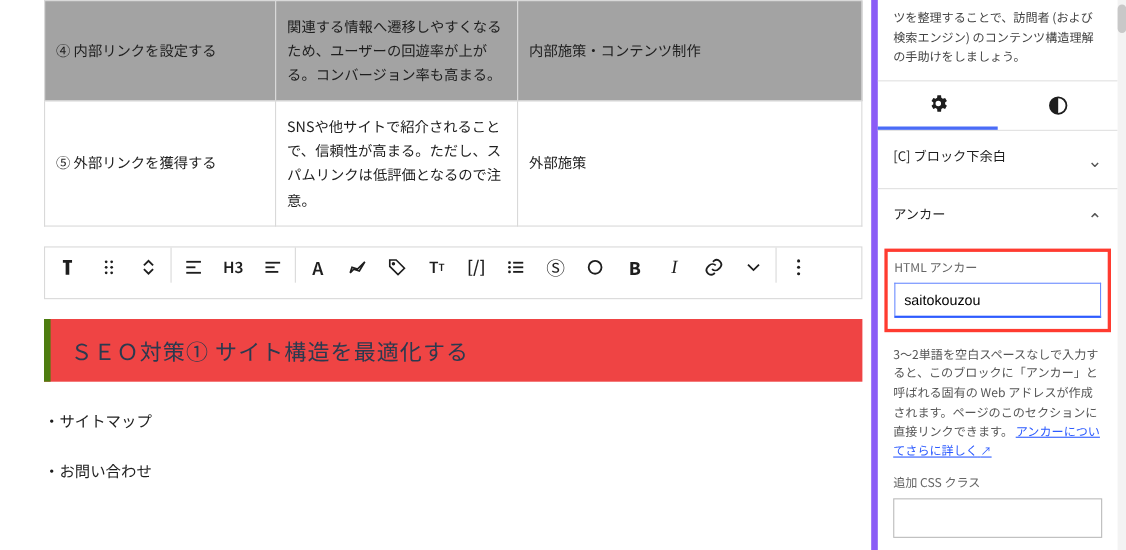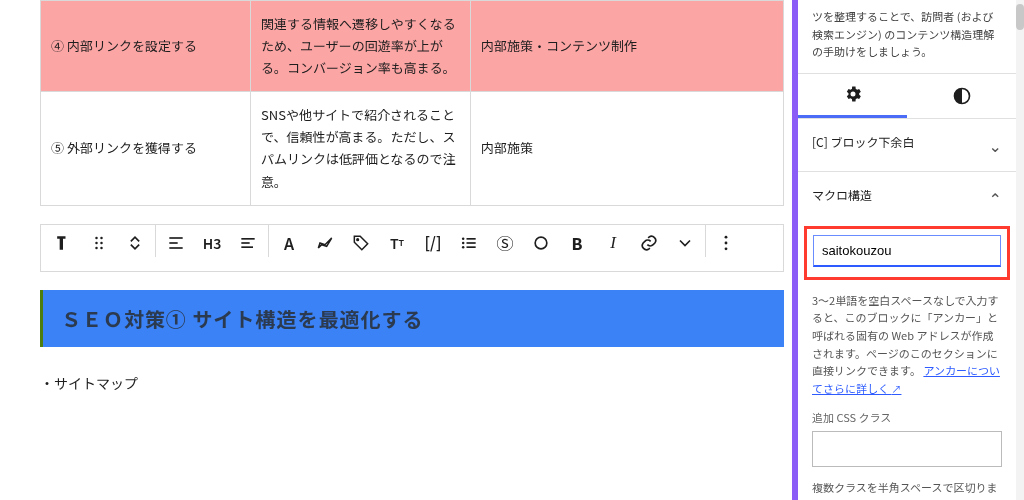--- a/index.html
+++ b/index.html
@@ -3,29 +3,29 @@
 <meta charset="utf-8">
 <style>
   * { box-sizing: border-box; margin: 0; padding: 0; }
   body { font-family: -apple-system, "Hiragino Sans", "Noto Sans JP", sans-serif; font-size: 13px; color: #1e1e1e; width: 1024px; height: 500px; overflow: hidden; background: #fff; }
   .layout { display: flex; width: 100%; height: 100%; }
   .editor { flex: 1; padding: 0 8px 0 40px; overflow: hidden; }
   .sidebar { width: 224px; border-left: 6px solid #8b5cf6; display: flex; flex-direction: column; font-size: 12px; }
 
   table.data { width: 100%; border-collapse: collapse; font-size: 13px; }
   table.data td { border: 1px solid #d9d9d9; padding: 12px 10px; vertical-align: middle; line-height: 1.7; }
-  table.data tr.alt td { background: #fca5a5; }
+  table.data tr.alt td { background: #a3a3a3; }
 
   .toolbar { display: flex; height: 48px; border: 1px solid #d9d9d9; margin-top: 18px; padding: 0 4px; gap: 0; }
   .tb-btn { width: 36px; height: 36px; display: flex; align-items: center; justify-content: center; color: #1e1e1e; cursor: pointer; font-size: 14px; }
   .tb-btn svg { width: 20px; height: 20px; }
   .tb-sep { width: 1px; height: 32px; background: #d9d9d9; margin: 0 2px; }
   .tb-text { font-weight: 600; font-size: 14px; padding: 0 6px; }
 
-  .heading-block { margin-top: 18px; padding: 14px 18px; background: #3b82f6; border-left: 3px solid #4d7c0f; font-size: 20px; font-weight: 700; letter-spacing: 1px; color: #2b3a4f; }
+  .heading-block { margin-top: 18px; padding: 14px 18px; background: #ef4444; border-left: 6px solid #4d7c0f; font-size: 20px; font-weight: 400; letter-spacing: 1px; color: #2b3a4f; }
 
   .body-text p { margin-top: 26px; font-size: 14px; }
 
   .sb-desc { padding: 8px 14px 12px; line-height: 1.6; color: #444; font-size: 11px; }
   .sb-tabs { display: flex; border-top: 1px solid #e0e0e0; border-bottom: 1px solid #e0e0e0; }
   .sb-tab { flex: 1; height: 44px; display: flex; align-items: center; justify-content: center; cursor: pointer; }
   .sb-tab.active { border-bottom: 3px solid #4a6cf7; }
   .sb-panelrow { display: flex; justify-content: space-between; padding: 14px 14px; border-bottom: 1px solid #e0e0e0; cursor: pointer; font-size: 12px; }
   .sb-panelrow .chev { font-size: 16px; color: #555; }
   .highlighted { border: 3px solid #ff3b30; margin: 2px 6px 6px; padding: 6px 6px 10px; }
@@ -48,21 +48,21 @@
     <table class="data">
       <tbody>
           <tr class="alt">
         <td style="width:210px">④ 内部リンクを設定する</td>
         <td style="width:220px">関連する情報へ遷移しやすくなるため、ユーザーの回遊率が上がる。コンバージョン率も高まる。</td>
         <td>内部施策・コンテンツ制作</td>
       </tr>
       <tr>
         <td>⑤ 外部リンクを獲得する</td>
         <td>SNSや他サイトで紹介されることで、信頼性が高まる。ただし、スパムリンクは低評価となるので注意。</td>
-        <td>内部施策</td>
+        <td>外部施策</td>
       </tr>
     </tbody>
       </table>
 
     <div class="toolbar">
       <div class="tb-btn">
           <svg viewBox="0 0 24 24" fill="currentColor">
             <path d="M5 4h10v3h-3v13h-4V7H5z"></path>
           </svg>
         </div>
@@ -147,20 +147,21 @@
             <circle cx="12" cy="12" r="1.7"></circle>
             <circle cx="12" cy="19" r="1.7"></circle>
           </svg>
         </div>
     </div>
 
     <div class="heading-block">ＳＥＯ対策①  サイト構造を最適化する</div>
 
     <div class="body-text">
       <p>・サイトマップ</p>
+      <p>・お問い合わせ</p>
 
     </div>
   </div>
 
   <div class="sidebar">
     <div class="sb-desc">ツを整理することで、訪問者 (および検索エンジン) のコンテンツ構造理解の手助けをしましょう。</div>
     <div class="sb-tabs">
       <div class="sb-tab active">
           <svg width="20" height="20" viewBox="0 0 24 24" fill="currentColor">
             <path d="M19.4 13a7.5 7.5 0 0 0 0-2l2-1.6-2-3.4-2.4.9a7.5 7.5 0 0 0-1.7-1L15 3h-4l-.3 2.9a7.5 7.5 0 0 0-1.7 1l-2.4-.9-2 3.4L6.6 11a7.5 7.5 0 0 0 0 2l-2 1.6 2 3.4 2.4-.9c.5.4 1.1.8 1.7 1L11 21h4l.3-2.9c.6-.2 1.2-.6 1.7-1l2.4.9 2-3.4zM12 15a3 3 0 1 1 0-6 3 3 0 0 1 0 6z"></path>
@@ -171,25 +172,26 @@
             <path d="M12 3a9 9 0 1 0 0 18V3z"></path>
             <circle cx="12" cy="12" r="9" fill="none" stroke="currentColor" stroke-width="2"></circle>
           </svg>
         </div>
     </div>
     <div class="sb-panelrow">
       <span>[C] ブロック下余白</span>
       <span class="chev">⌄</span>
     </div>
     <div class="sb-panelrow" style="border-bottom:none">
-      <span>マクロ構造</span>
+      <span>アンカー</span>
       <span class="chev">⌃</span>
     </div>
 
     <div class="highlighted">
+      <span class="field-label">HTML アンカー</span>
       <input class="anchor-input" value="saitokouzou" style="">
     </div>
 
     <div class="help">
       <span>3〜2単語を空白スペースなしで入力すると、このブロックに「アンカー」と呼ばれる固有の Web アドレスが作成されます。ページのこのセクションに直接リンクできます。</span>
       <a href="#"><span>アンカーについてさらに詳しく</span> <span class="ext">↗</span></a>
     </div>
 
     <div class="css-field">
       <span class="field-label">追加 CSS クラス</span>

